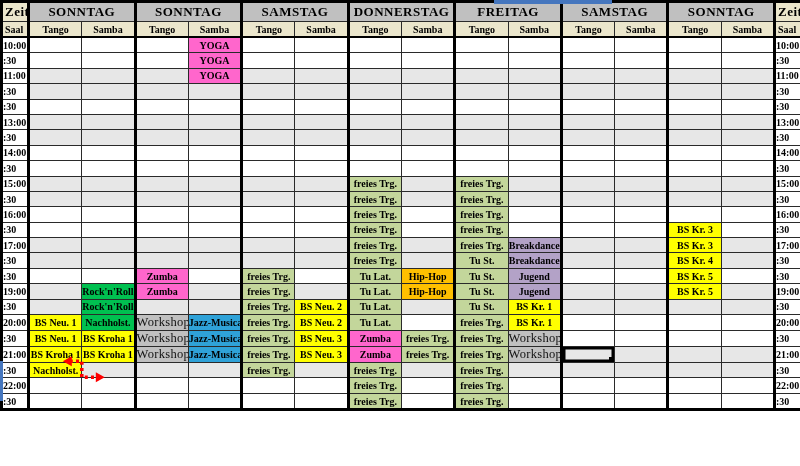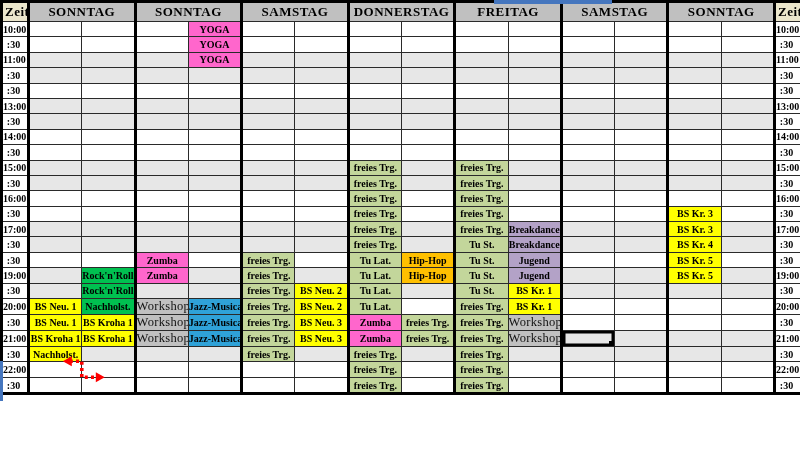--- a/index.html
+++ b/index.html
@@ -8,21 +8,21 @@
   table{border-collapse:collapse;table-layout:fixed;width:800px;
         border:3px solid #000;}
   th,td{padding:0;overflow:hidden;white-space:nowrap;
         border:1px solid #2a2a2a;font-weight:bold;color:#000;}
   tr.r1 th{height:18px;font-size:13px;letter-spacing:.5px;}
   th.day{background:#c0c0c0;}
   th.corner,th.saal,th.sub{background:#ebe6cc;}
   th.corner,th.saal{text-align:left;padding-left:2px;font-size:11px;}
   tr.r2 th{height:14px;font-size:10px;border-bottom:2px solid #000;}
   tbody td{height:14.4px;font-size:10px;}
-  td.time{text-align:center;padding-right:3px;background:#fff;}
+  td.time{text-align:left;padding-right:3px;background:#fff;}
   td.evt{text-align:center;}
   .band{background:#e7e7e7;}
   .grp{border-left:3px solid #000;}
   .ws{font-weight:normal;font-size:12.5px;letter-spacing:.3px;color:#111;}
   td.sel{position:relative;box-shadow:inset 0 0 0 2.5px #000;}
   td.sel::after{content:"";position:absolute;right:0;bottom:0;width:5px;height:5px;background:#000;}
   .overlay{position:absolute;left:0;top:0;pointer-events:none;}
   .strip{position:absolute;pointer-events:none;}
 </style>
 </head>
@@ -53,20 +53,38 @@
           <th class="corner">Zeit</th>
           <th class="day grp" colspan="2">SONNTAG</th>
           <th class="day grp" colspan="2">SONNTAG</th>
           <th class="day grp" colspan="2">SAMSTAG</th>
           <th class="day grp" colspan="2">DONNERSTAG</th>
           <th class="day grp" colspan="2">FREITAG</th>
           <th class="day grp" colspan="2">SAMSTAG</th>
           <th class="day grp" colspan="2">SONNTAG</th>
           <th class="corner grp">Zeit</th>
         </tr>
+        <tr class="r2">
+          <th class="saal">Saal</th>
+          <th class="sub grp">Tango</th>
+          <th class="sub">Samba</th>
+          <th class="sub grp">Tango</th>
+          <th class="sub">Samba</th>
+          <th class="sub grp">Tango</th>
+          <th class="sub">Samba</th>
+          <th class="sub grp">Tango</th>
+          <th class="sub">Samba</th>
+          <th class="sub grp">Tango</th>
+          <th class="sub">Samba</th>
+          <th class="sub grp">Tango</th>
+          <th class="sub">Samba</th>
+          <th class="sub grp">Tango</th>
+          <th class="sub">Samba</th>
+          <th class="saal grp">Saal</th>
+        </tr>
       </thead>
       <tbody>
         <tr>
           <td class="time">10:00</td>
           <td class="evt grp"></td>
           <td class="evt"></td>
           <td class="evt grp"></td>
           <td class="evt" style="background: rgb(255, 102, 204);">YOGA</td>
           <td class="evt grp"></td>
           <td class="evt"></td>

